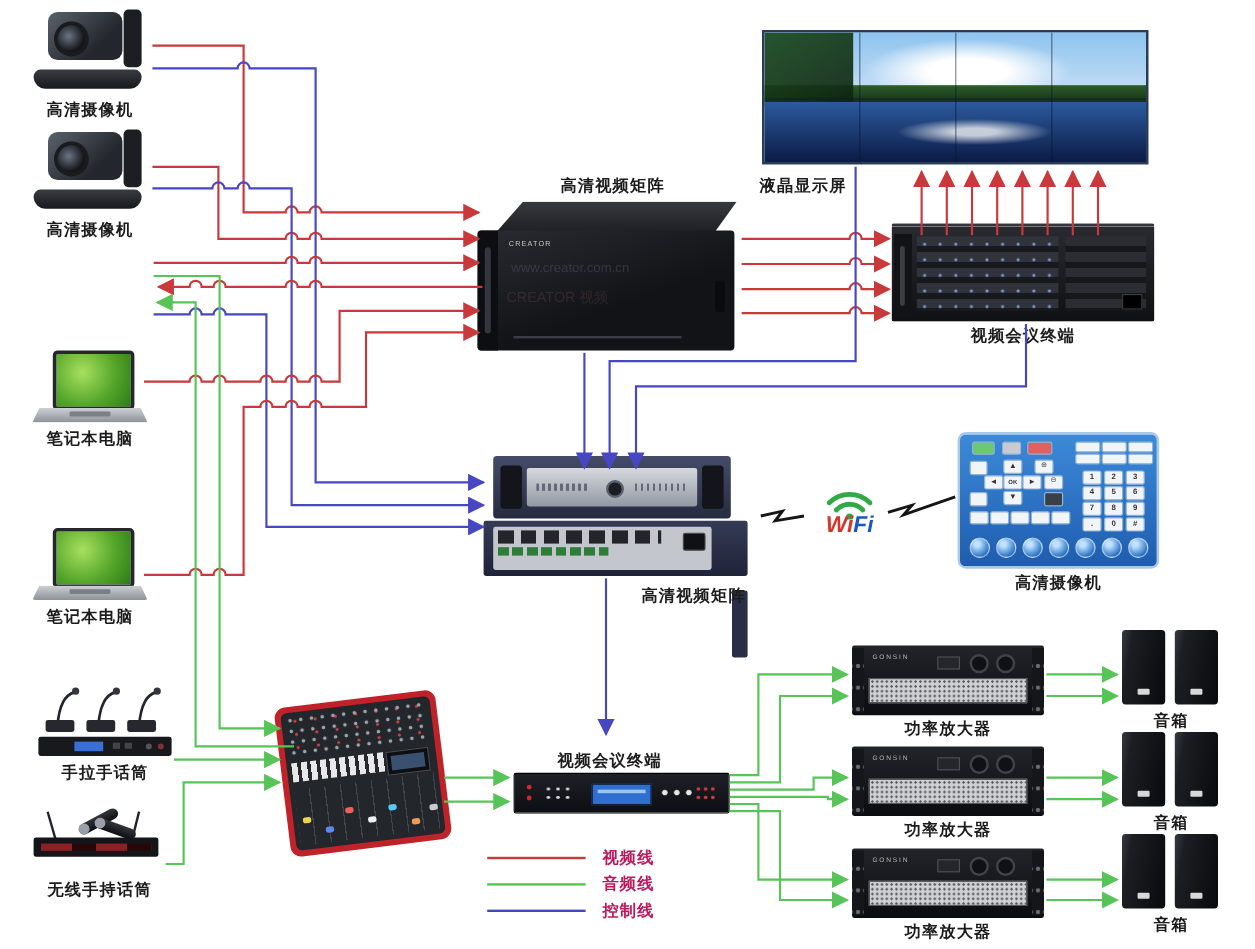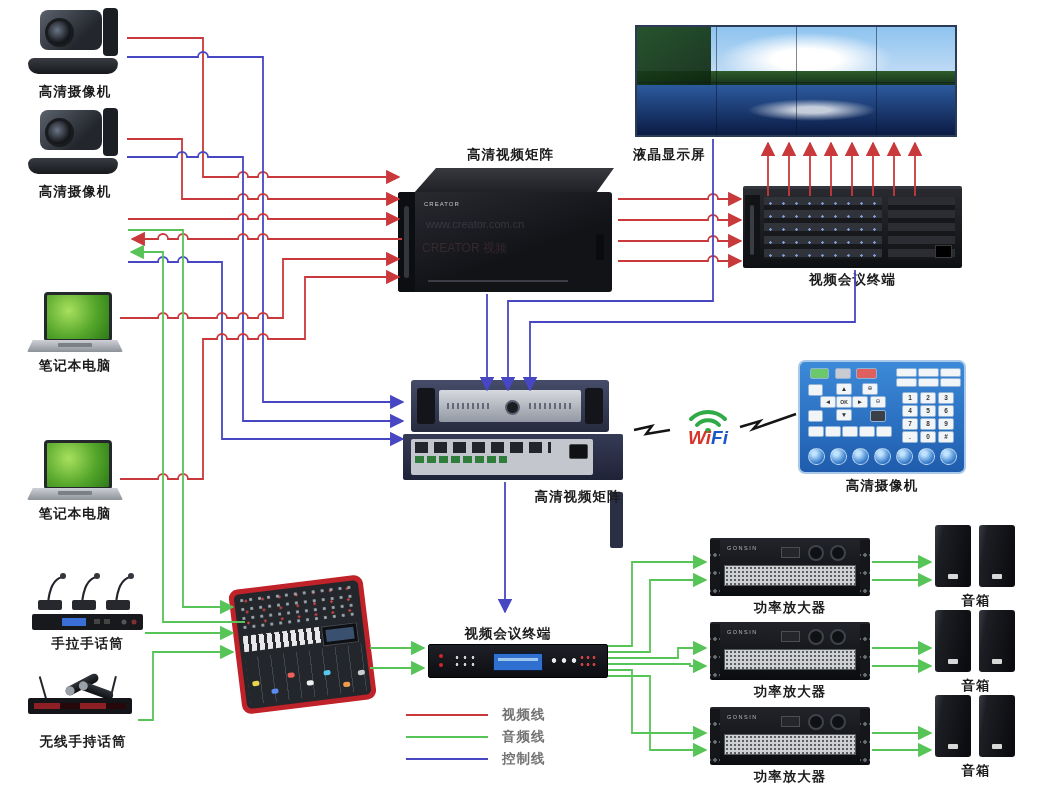--- a/index.html
+++ b/index.html
@@ -136,21 +136,21 @@
   .amp-disp{position:absolute;top:9px;width:17px;height:9px;background:#24262b;border:1px solid #4a4d52;}
   .amp-grille{position:absolute;left:14px;right:14px;top:27px;height:19px;background:#cfd0d2;border:1px solid #55585c;
     background-image:radial-gradient(circle,#5a5d61 .8px,transparent 1.2px);background-size:4px 4px;}
   
   .spk{position:absolute;top:0;width:36px;height:62px;border-radius:3px;
        background:linear-gradient(100deg,#34383f 2%,#1c1e23 20%,#0b0c0f 90%);}
   .spk i{position:absolute;left:13px;bottom:8px;width:10px;height:5px;background:#d8d8d8;border-radius:1px;}
   
   .lg-row{display:flex;align-items:center;height:22px;}
   .lg-line{display:inline-block;width:82px;height:0;border-top:2px solid #888;margin-right:14px;}
-  .lg-row span:last-child{font-size:13.5px;font-weight:700;color:#737373;letter-spacing:1px;}
+  .lg-row span:last-child{font-size:13.5px;font-weight:700;color:#be185d;letter-spacing:1px;}
   #wires{position:absolute;left:0;top:0;z-index:10;pointer-events:none;}
 </style>
 </head>
 <body>
 
 <div id="stage">
   <svg id="wires" width="1046" height="791" viewBox="0 0 1046 791">
       <defs>
         <marker id="arr-video" viewBox="0 0 10 10" refX="9" refY="5" markerWidth="8" markerHeight="8" orient="auto-start-reverse">
           <path d="M0 0L10 5L0 10z" fill="#c9393b"></path>

